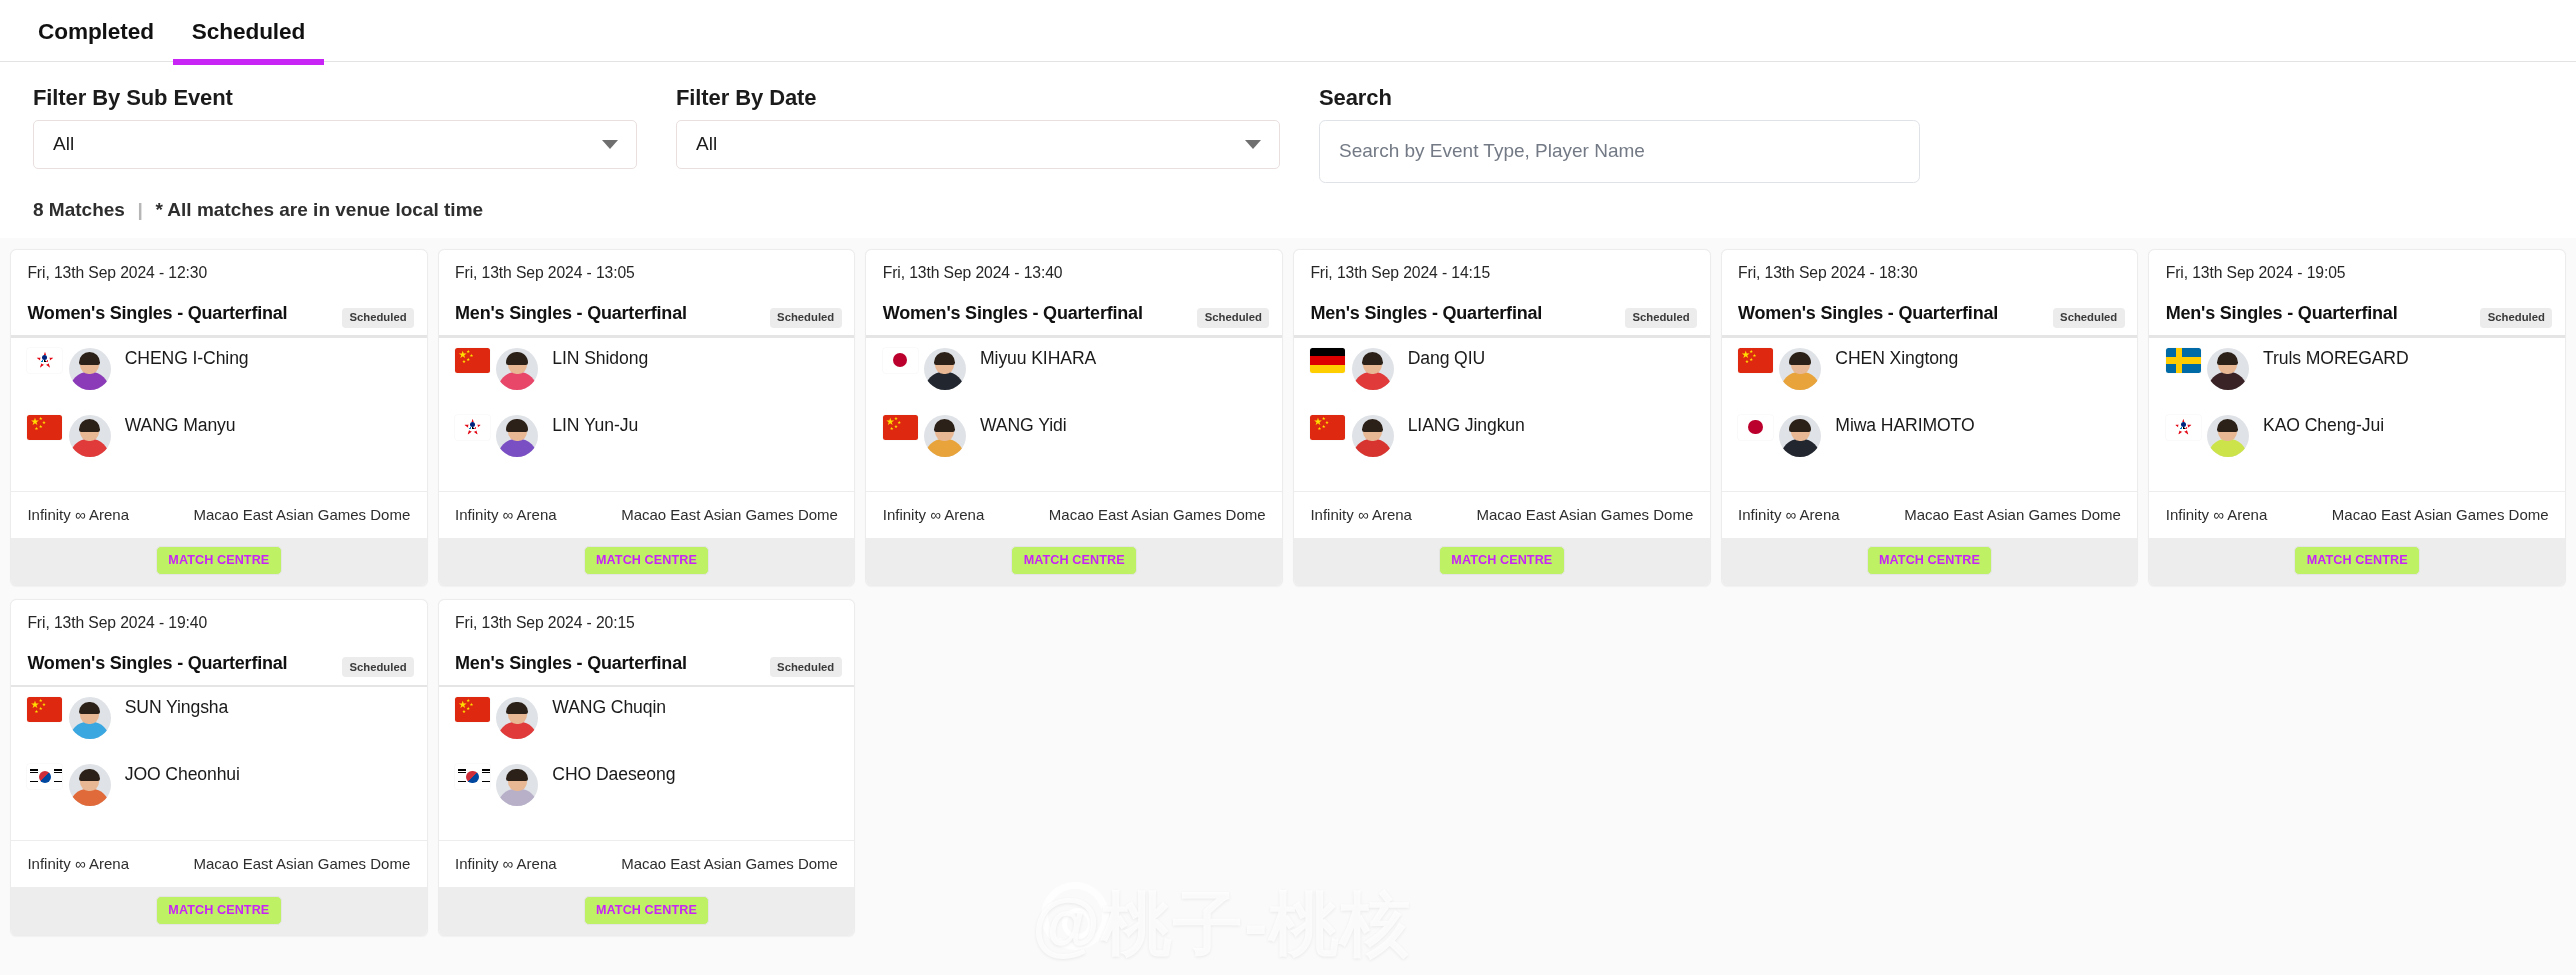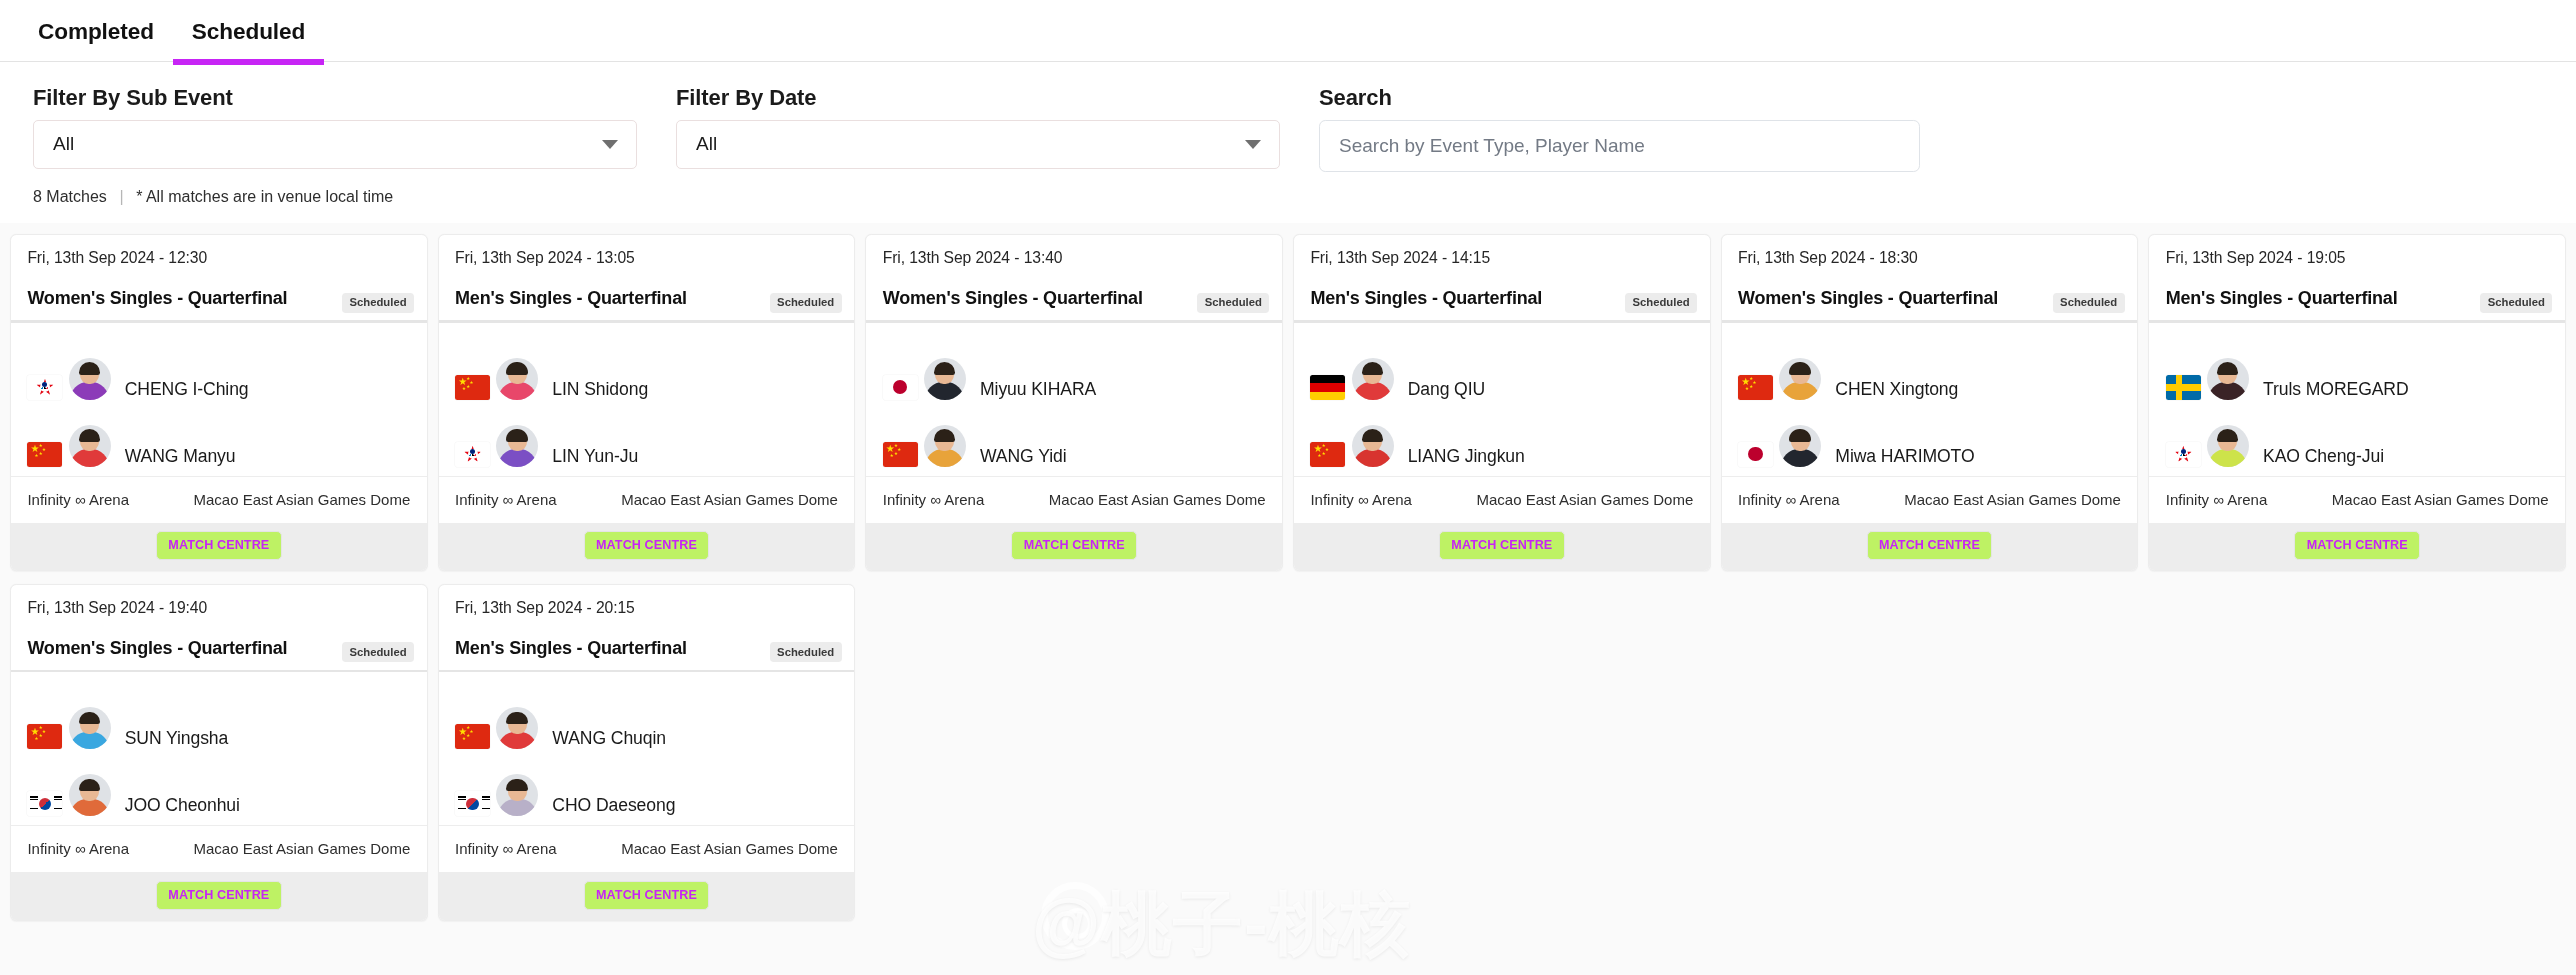--- a/index.html
+++ b/index.html
@@ -71,21 +71,21 @@
     color: #1b1b1b;
     cursor: pointer;
   }
   .caret-down {
     width: 0; height: 0;
     border-left: 8.2px solid transparent;
     border-right: 8.2px solid transparent;
     border-top: 9.4px solid #6f6f6f;
   }
   .search-box {
-    height: 52px;
+    height: 63px;
     border: 1.3px solid #dfe3e8;
     border-radius: 6.3px;
     background: #ffffff;
     display: flex;
     align-items: center;
     padding: 0 19px;
     width: 601px;
   }
   .search-box input {
     border: none; outline: none;
@@ -110,25 +110,26 @@
     font-size: 19.5px;
     font-weight: 700;
     cursor: pointer;
   }
   .chev { font-size: 19px; font-weight: 700; line-height: 1; }
 
   
   .meta {
     background: #ffffff;
     padding: 16.4px 0 16.4px 33px;
-    font-size: 16px;
+    font-size: 19px;
     color: #2e2e2e;
     display: flex;
     align-items: center;
     gap: 0;
+    font-weight: bold;
   }
   .meta .sep { color: #b6b6b6; margin: 0 12.6px; }
 
   
   .grid {
     padding: 11.3px 10px 0 10px;
     display: grid;
     grid-template-columns: repeat(6, 1fr);
     gap: 12.6px 10px;
     background: #fafafa;
@@ -157,21 +158,21 @@
     font-weight: 700;
     border-radius: 3.8px;
     padding: 4.4px 7.5px 4.4px 7.5px;
     line-height: 1;
   }
   .card-divider { height: 2.5px; background: #e5e5e5; }
 
   .players { padding: 10px 0 8.8px 0; }
   .player-row {
     display: flex;
-    align-items: flex-end;
+    align-items: flex-start;
     height: 67px;
     padding-left: 16.4px;
   }
   .flag {
     width: 35px; height: 25px;
     border-radius: 2.5px;
     flex: 0 0 auto;
     overflow: hidden;
     position: relative;
     box-shadow: 0 0 0 0.6px rgba(0,0,0,0.04);

